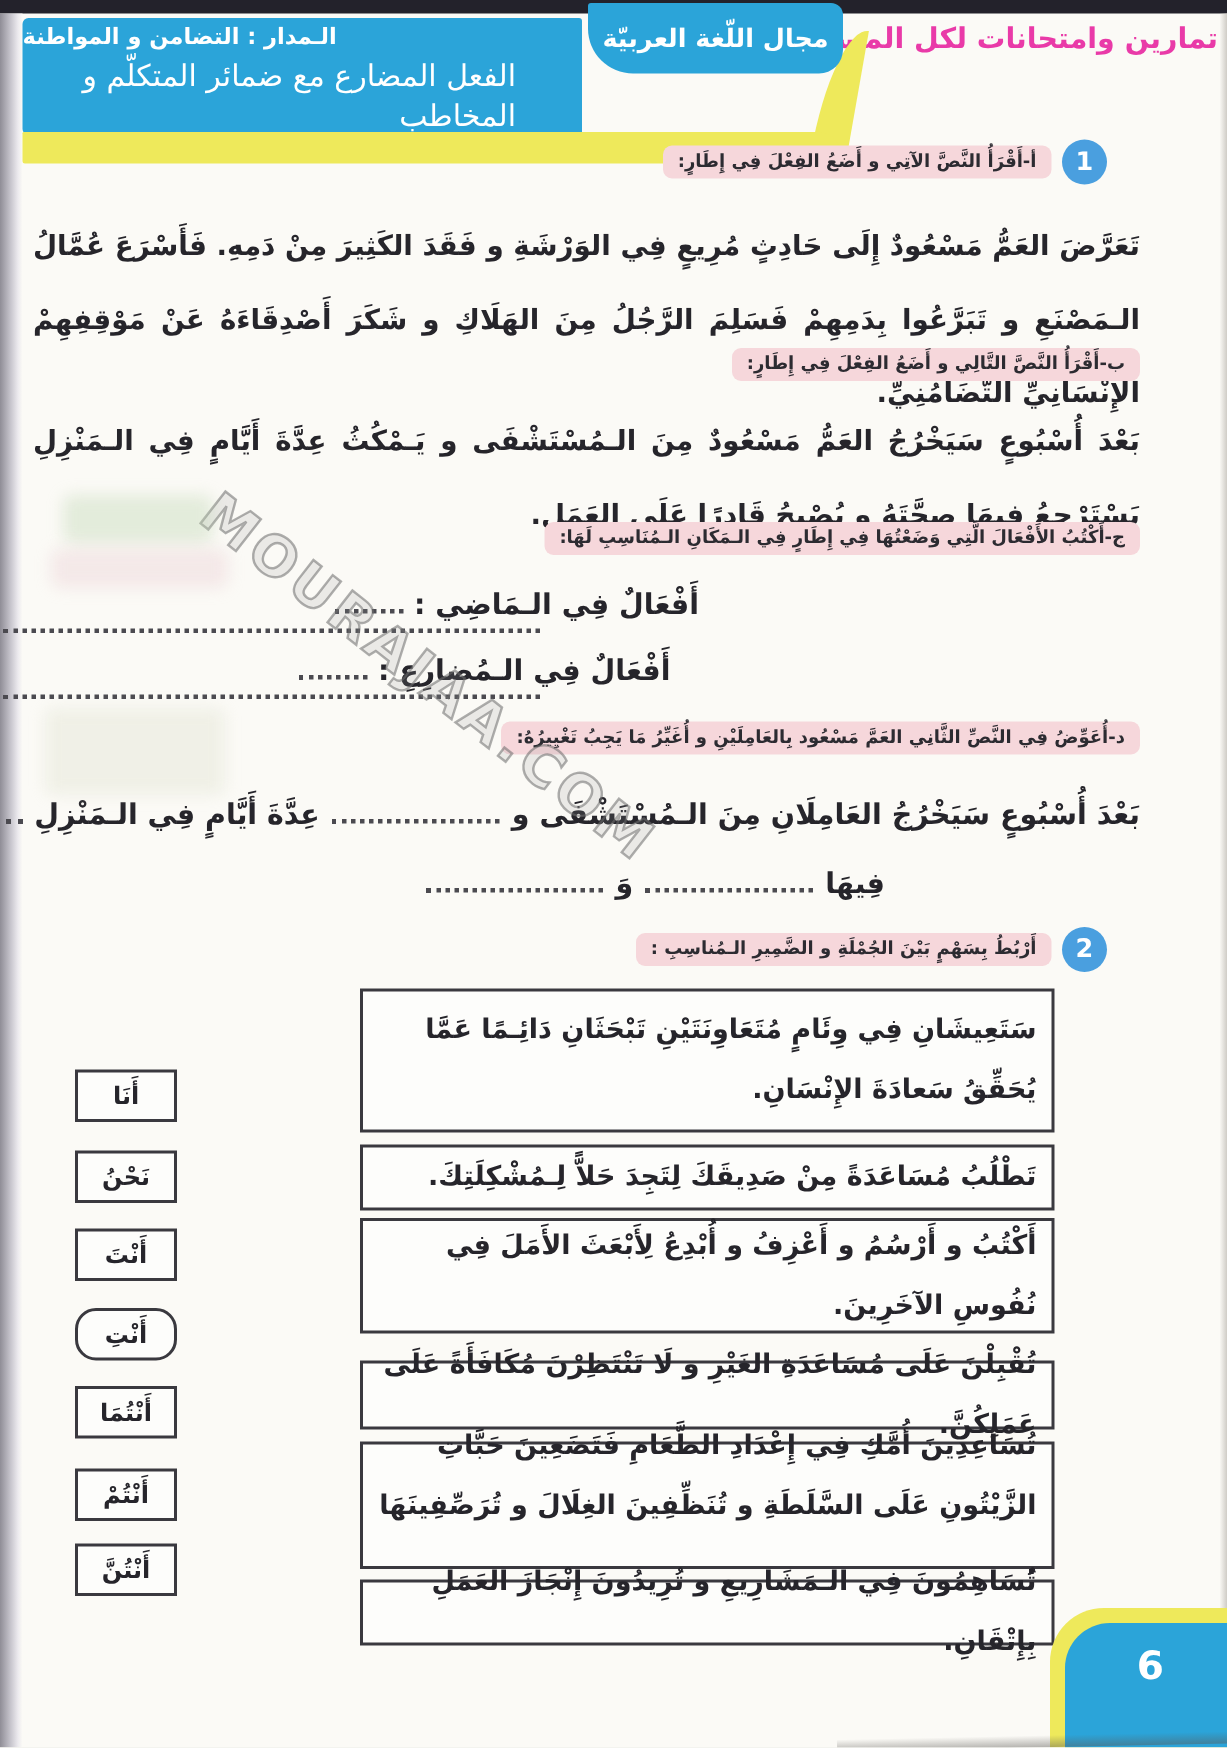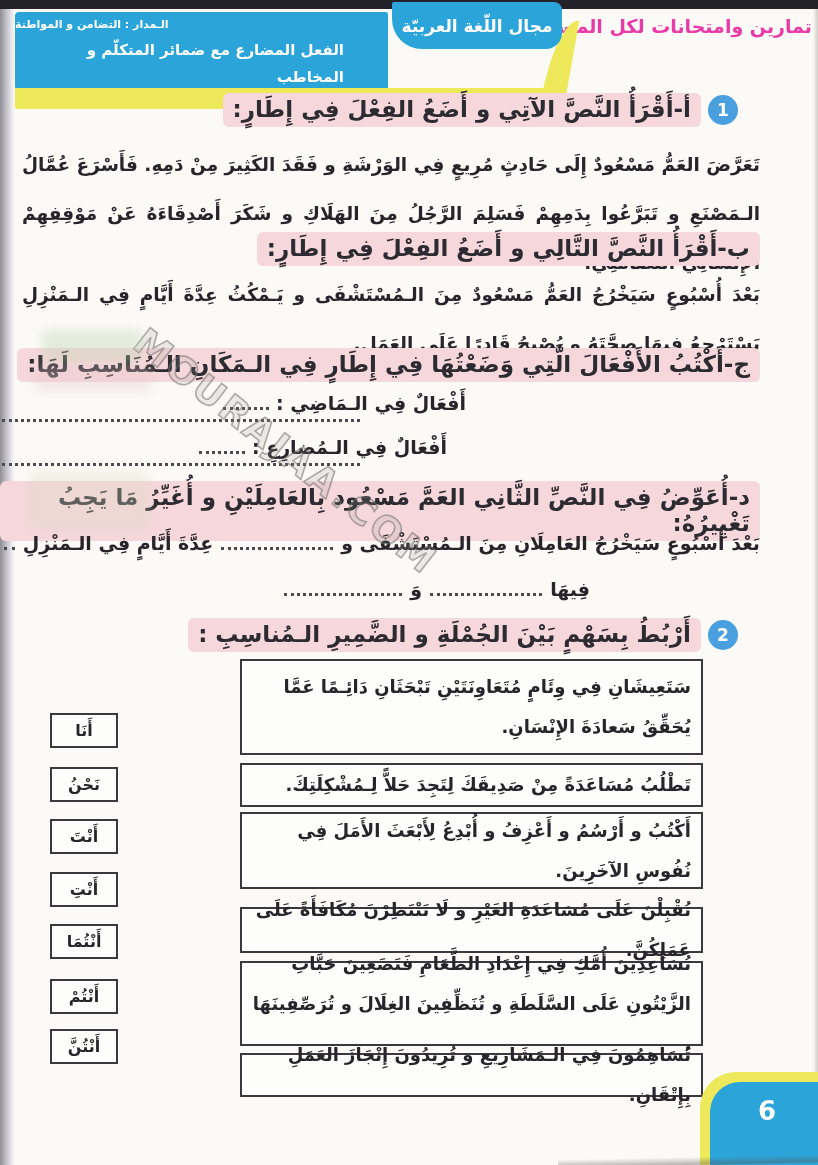--- a/index.html
+++ b/index.html
@@ -11,33 +11,33 @@
   .left-edge{position:absolute;top:9px;left:0;width:15px;height:1156px;
     background:linear-gradient(90deg,#8f8d96,#c4c2ca 45%,#eceaee 80%,#fbfaf6);}
   .right-edge{position:absolute;top:9px;right:0;width:5px;height:1156px;
     background:linear-gradient(270deg,#cfccc6,rgba(251,250,246,0));}
 
   
   .site-title{position:absolute;top:15px;right:6px;color:#e93aa8;font-size:19px;font-weight:bold;direction:rtl;}
   .banner-main{position:absolute;left:15px;top:12px;width:373px;height:78px;background:#2ba4d9;
     border-radius:4px 2px 0 4px;box-sizing:border-box;display:flex;flex-direction:column;justify-content:center;
     align-items:flex-end;padding-right:44px;direction:rtl;color:#fff;}
-  .banner-main .l1{font-size:11px;font-weight:bold;line-height:25px;}
-  .banner-main .l2{font-size:15px;font-weight:bold;line-height:27px;}
+  .banner-main .l1{font-size:15px;font-weight:bold;line-height:25px;}
+  .banner-main .l2{font-size:20px;font-weight:normal;line-height:27px;}
   .banner-tab{position:absolute;left:392px;top:2px;width:170px;height:47px;background:#2ba4d9;
     border-radius:2px 8px 16px 30px;display:flex;align-items:center;justify-content:center;
     color:#fff;font-size:17px;font-weight:bold;direction:rtl;}
   .banner-band{position:absolute;left:15px;top:88px;width:545px;height:21px;background:#eee95b;
     border-radius:2px 34px 16px 4px;}
   .banner-curve{position:absolute;left:548px;top:18px;width:24px;height:86px;background:#eee95b;
     border-radius:100% 0 0 0/100% 0 0 0;transform:rotate(10deg);}
   .para{position:absolute;right:58px;left:22px;direction:rtl;text-align:justify;
     font-size:18.5px;font-weight:bold;color:#26252b;line-height:49px;}
   .pink{background:#f6d7db;padding:3px 10px 5px;border-radius:6px;color:#2c2b31;
-    font-size:23px;font-weight:bold;}
+    font-size:12px;font-weight:bold;}
   .sec-head{position:absolute;direction:rtl;display:flex;align-items:center;gap:7px;}
   .num-circle{width:30px;height:30px;border-radius:50%;background:#4a9fdf;color:#fff;
     display:flex;align-items:center;justify-content:center;font-size:17px;font-weight:bold;flex:0 0 30px;}
   .dots{display:inline-block;border-bottom:3px dotted #4b4a50;height:14px;vertical-align:baseline;}
   .dotline{position:absolute;left:2px;width:358px;height:0;border-bottom:3px dotted #4b4a50;}
   .fill-label{position:absolute;direction:rtl;font-size:19px;font-weight:bold;color:#26252b;white-space:nowrap;}
 
   
   .match{position:absolute;top:655px;left:0;right:0;height:455px;}
   .sbox{position:absolute;right:115px;width:463px;box-sizing:border-box;border:2px solid #3a393f;
@@ -46,21 +46,21 @@
   .sbox span{line-height:40px;}
   .s1{top:4px;height:96px;}
   .s2{top:108px;height:44px;}
   .s3{top:157px;height:77px;}
   .s4{top:252px;height:46px;padding-left:13px;}
   .s5{top:306px;height:85px;}
   .s6{top:398px;height:44px;margin-left:48px;}
   .pbox{position:absolute;left:50px;width:64px;height:31px;border:2px solid #3a393f;background:#fdfdfb;
     display:flex;align-items:center;justify-content:center;direction:rtl;
     font-size:16px;font-weight:bold;color:#26252b;}
-  .p1{top:58px;}.p2{top:112px;}.p3{top:164px;}.p4{top:217px;}.p5{top:269px;}.p6{top:324px;}.p7{top:374px;}
+  .p1{top:58px;}.p2{top:112px;}.p3{top:164px;}.p4{top:217px;border-radius:14px;}.p5{top:269px;}.p6{top:324px;}.p7{top:374px;}
 
   
   .watermark{position:absolute;left:152px;top:320px;transform:rotate(38deg);transform-origin:left top;
     font-size:37px;font-weight:bold;letter-spacing:3px;color:rgba(150,150,150,0.16);
     -webkit-text-stroke:1.6px rgba(110,110,110,0.55);white-space:nowrap;}
 
   
   .bleed{position:absolute;filter:blur(5px);border-radius:6px;}
   .b1{left:42px;top:330px;width:100px;height:32px;background:rgba(188,214,176,0.38);}
   .b2{left:34px;top:366px;width:118px;height:26px;background:rgba(233,200,205,0.35);}

